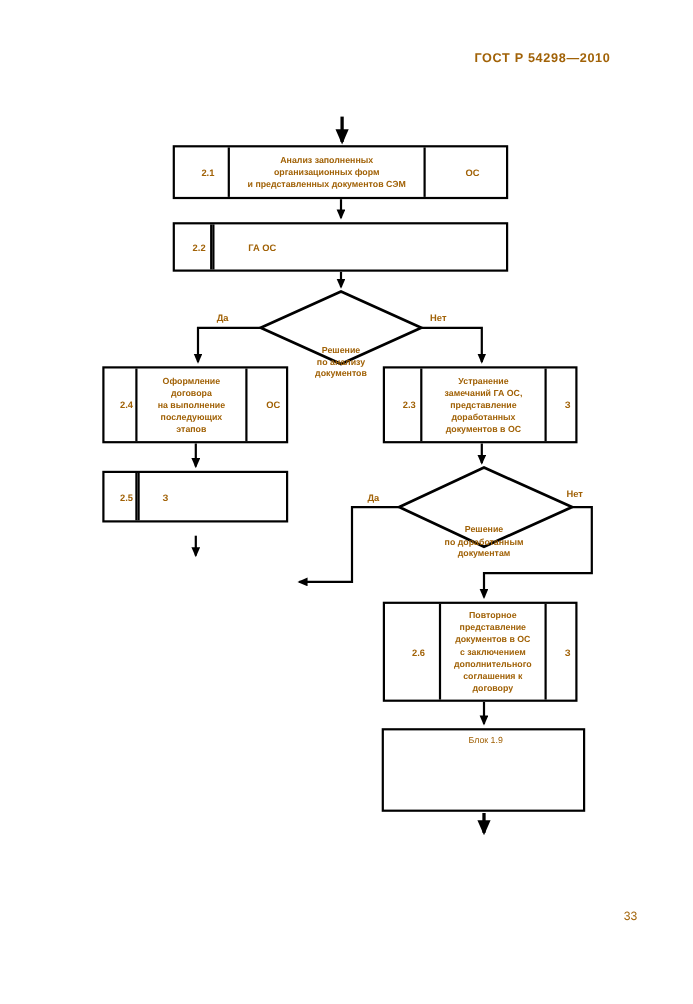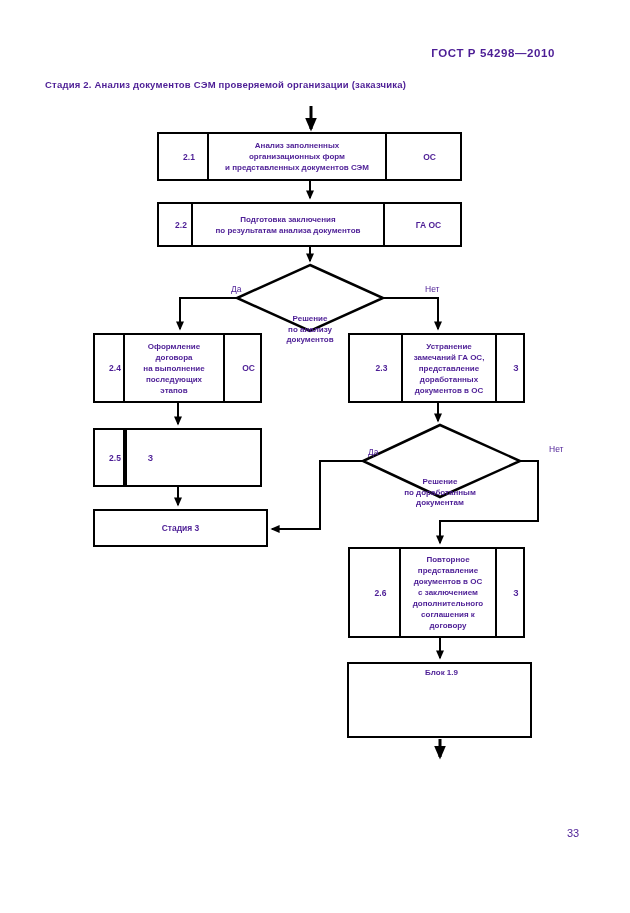--- a/index.html
+++ b/index.html
@@ -1,18 +1,18 @@
 <!DOCTYPE html>
 <html><head>
 <meta charset="utf-8">
 <style>
   html,body { margin:0; padding:0; background:#888; }
   .page {
     position:relative; width:630px; height:913px; margin:0 auto;
-    background:#ffffff; color:#4c1d95;
+    background:#ffffff; color:#a16207;
     font-family:"Liberation Sans", sans-serif;
     overflow:hidden;
   }
   .doc-header {
     position:absolute; top:47px; right:75px;
     font-weight:bold; font-size:11.5px; letter-spacing:0.6px;
   }
   .doc-title {
     position:absolute; top:79px; left:45px;
     font-weight:bold; font-size:9.5px; letter-spacing:0.2px;
@@ -34,40 +34,39 @@
   .pbox .body { flex:1; font-size:8px; line-height:11px; white-space:pre-line; padding:2px 3px; }
   .pbox .resp { font-size:8.5px; border-left:2px solid #000; }
 
   .plain-box {
     position:absolute; box-sizing:border-box; border:2px solid #000; background:#fff;
     display:flex; align-items:center; justify-content:center;
     font-weight:bold; font-size:8.5px;
   }
   .block19 {
     position:absolute; box-sizing:border-box; border:2px solid #000; background:#fff;
-    font-weight:bold; font-size:8px; line-height:12.5px; padding:3px 4px 3px 8px;
+    font-weight:normal; font-size:8px; line-height:12.5px; padding:3px 4px 3px 8px;
   }
   .block19 .b19-title { text-align:center; }
   .block19 .b19-body  { text-align:left; white-space:pre-line; }
 
   .dtext {
     position:absolute; text-align:center; font-weight:bold;
     font-size:8px; line-height:10.5px; white-space:pre-line;margin-top:31px;
   }
   .branch-label {
-    position:absolute; font-weight:normal; font-size:8.5px;margin-left:34px;
+    position:absolute; font-weight:bold; font-size:8.5px;
   }
 </style>
 </head>
 <body>
 
 <div class="page">
 
   <div class="doc-header">ГОСТ Р 54298—2010</div>
-  <div class="doc-title">Стадия 2. Анализ документов СЭМ проверяемой организации (заказчика)</div>
 
   <svg class="connectors" width="630" height="913" viewBox="0 0 630 913">
     <defs>
       <marker id="arr" markerWidth="5" markerHeight="5" refX="3.8" refY="2" orient="auto" markerUnits="strokeWidth">
         <path d="M0,0 L4.6,2 L0,4 Z" fill="#000"></path>
       </marker>
     </defs>
 
     <line x1="311" y1="106" x2="311" y2="129" stroke="#000" stroke-width="3" marker-end="url(#arr)"></line>
     <line x1="310" y1="181" x2="310" y2="198" stroke="#000" stroke-width="2" marker-end="url(#arr)"></line>
@@ -93,53 +92,48 @@
   <div class="pbox" style="left:157px;top:132px;width:305px;height:49px">
     <div class="cell num" style="width:50px">2.1</div>
     <div class="cell body">Анализ заполненных
 организационных форм
 и представленных документов СЭМ</div>
     <div class="cell resp" style="width:75px">ОС</div>
   </div>
 
   <div class="pbox" style="left:157px;top:202px;width:305px;height:45px">
     <div class="cell num" style="width:34px">2.2</div>
-    <div class="cell body">Подготовка заключения
-по результатам анализа документов</div>
     <div class="cell resp" style="width:77px">ГА ОС</div>
   </div>
 
   <div class="pbox" style="left:93px;top:333px;width:169px;height:70px">
     <div class="cell num" style="width:30px">2.4</div>
     <div class="cell body">Оформление
 договора
 на выполнение
 последующих
 этапов</div>
     <div class="cell resp" style="width:37px">ОС</div>
   </div>
 
   <div class="pbox" style="left:348px;top:333px;width:177px;height:70px">
-    <div class="cell num" style="width:53px">2.3</div>
+    <div class="cell num" style="width:34px">2.3</div>
     <div class="cell body">Устранение
 замечаний ГА ОС,
 представление
 доработанных
 документов в ОС</div>
     <div class="cell resp" style="width:28px">З</div>
   </div>
 
-  <div class="pbox" style="left:93px;top:428px;width:169px;height:59px">
+  <div class="pbox" style="left:93px;top:428px;width:169px;height:47px">
     <div class="cell num" style="width:30px">2.5</div>
     <div class="cell resp" style="width:37px">З</div>
   </div>
 
-  <div class="plain-box" style="left:93px;top:509px;width:175px;height:38px">
-    <span>Стадия 3</span>
-  </div>
 
   <div class="pbox" style="left:348px;top:547px;width:177px;height:91px">
     <div class="cell num" style="width:51px">2.6</div>
     <div class="cell body">Повторное
 представление
 документов в ОС
 с заключением
 дополнительного
 соглашения к договору</div>
     <div class="cell resp" style="width:28px">З</div>

